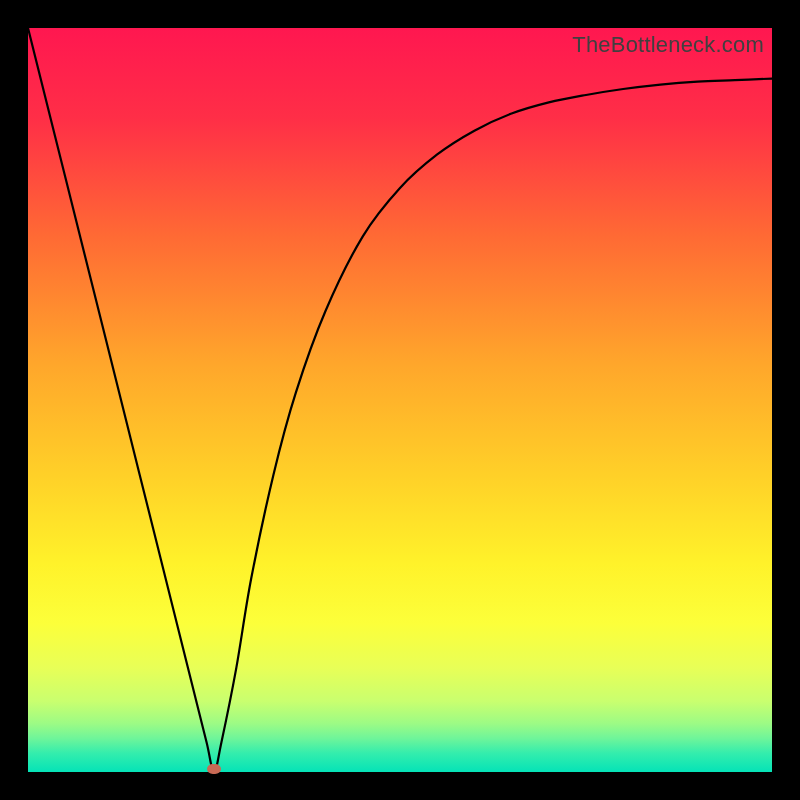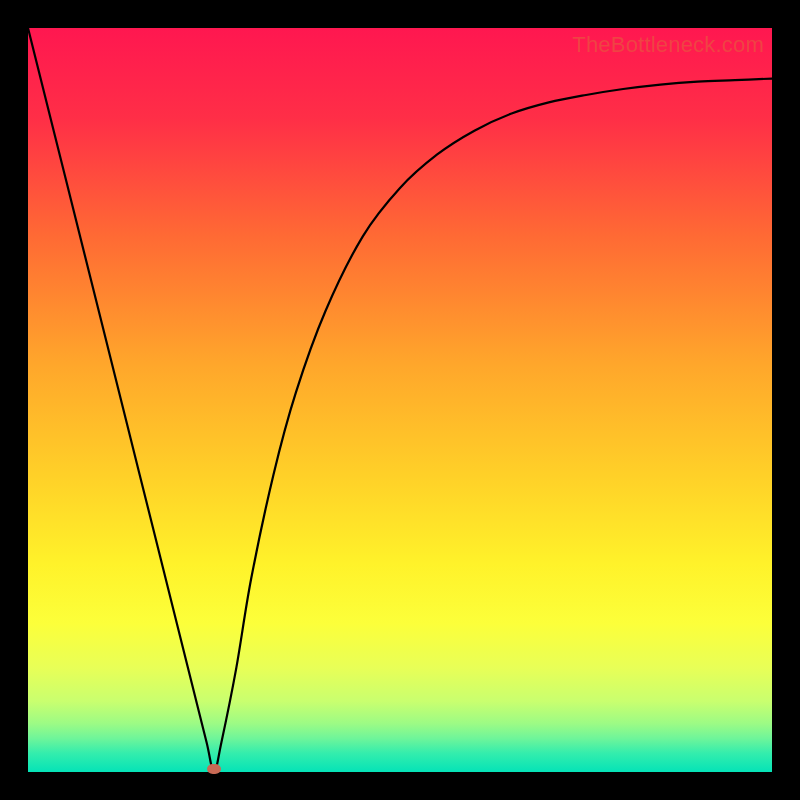--- a/index.html
+++ b/index.html
@@ -23,21 +23,21 @@
     position: absolute;
     left: 0;
     top: 0;
     width: 100%;
     height: 100%;
   }
   .watermark {
     position: absolute;
     top: 4px;
     right: 8px;
-    color: #ef4444;
+    color: #404040;
     font-size: 22px;
     font-weight: 400;
     letter-spacing: 0.2px;
     user-select: none;
   }
   svg.curve {
     position: absolute;
     left: 0;
     top: 0;
     width: 744px;

